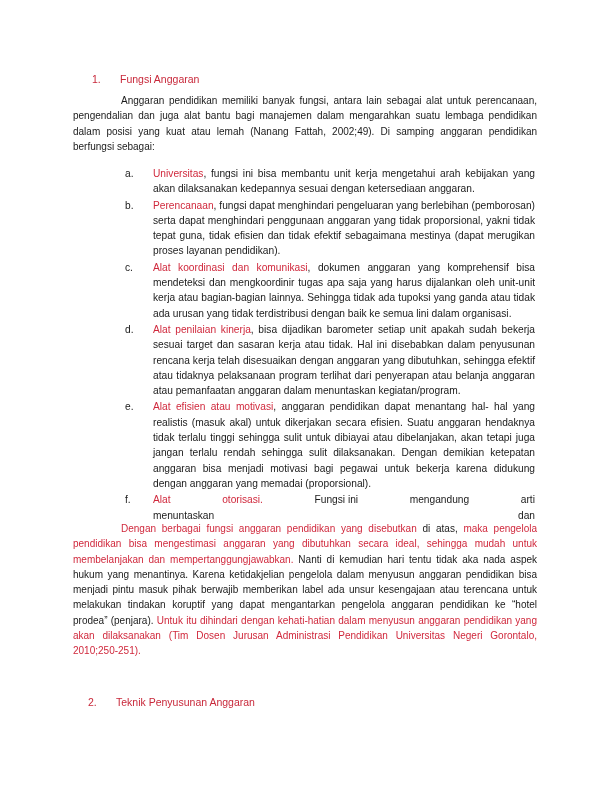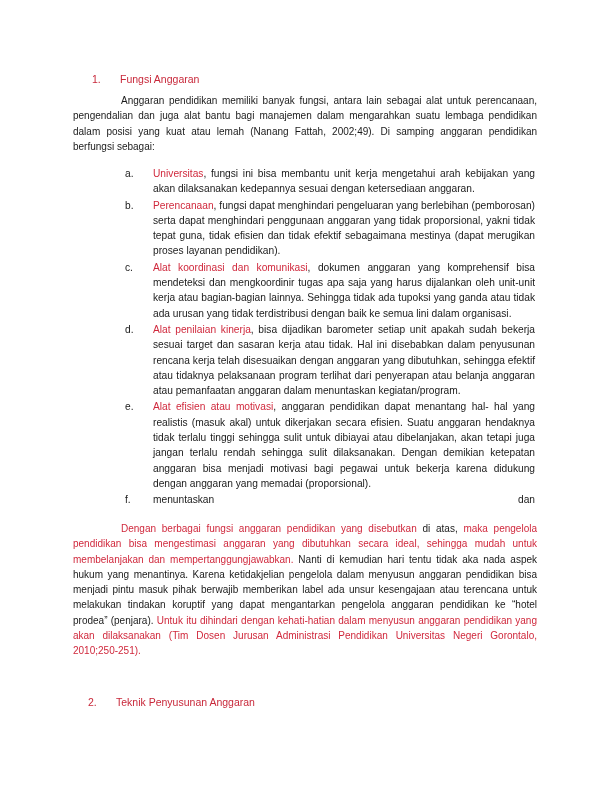--- a/index.html
+++ b/index.html
@@ -105,20 +105,27 @@
     </div>
 
     <div class="item">
       <span class="marker">e.</span>
       <span class="red">Alat efisien atau motivasi</span><span>, anggaran pendidikan dapat menantang hal- hal yang realistis (masuk akal) untuk dikerjakan secara efisien. Suatu anggaran hendaknya tidak terlalu tinggi sehingga sulit untuk dibiayai atau dibelanjakan, akan tetapi juga jangan terlalu rendah sehingga sulit dilaksanakan. Dengan demikian ketepatan anggaran bisa menjadi motivasi bagi pegawai untuk bekerja karena didukung dengan anggaran yang memadai (proporsional).</span>
     </div>
 
     <div class="item">
       <span class="marker">f.</span>
       <div class="item-f-line1">
+        <span class="red">Alat</span>
+        <span class="red">otorisasi.</span>
+        <span>Fungsi ini</span>
+        <span>mengandung</span>
+        <span>arti</span>
+      </div>
+      <div class="item-f-line1">
         <span>menuntaskan</span>
         <span>dan</span>
       </div>
     </div>
 
   </div>
 
   <div class="para" style="left:73px; top:521px; width:464px;">
     <span class="indent"></span><span class="red">Dengan berbagai fungsi anggaran pendidikan yang disebutkan</span><span> di atas, </span><span class="red">maka pengelola pendidikan bisa mengestimasi anggaran yang dibutuhkan secara ideal, sehingga mudah untuk membelanjakan dan mempertanggungjawabkan.</span><span> Nanti di kemudian hari tentu tidak aka nada aspek hukum yang menantinya. Karena ketidakjelian pengelola dalam menyusun anggaran pendidikan bisa menjadi pintu masuk pihak berwajib memberikan label ada unsur kesengajaan atau terencana untuk melakukan tindakan koruptif yang dapat mengantarkan pengelola anggaran pendidikan ke “hotel prodea” (penjara). </span><span class="red">Untuk itu dihindari dengan kehati-hatian dalam menyusun anggaran pendidikan yang akan dilaksanakan (Tim Dosen Jurusan Administrasi Pendidikan Universitas Negeri Gorontalo, 2010;250-251).</span>
   </div>

